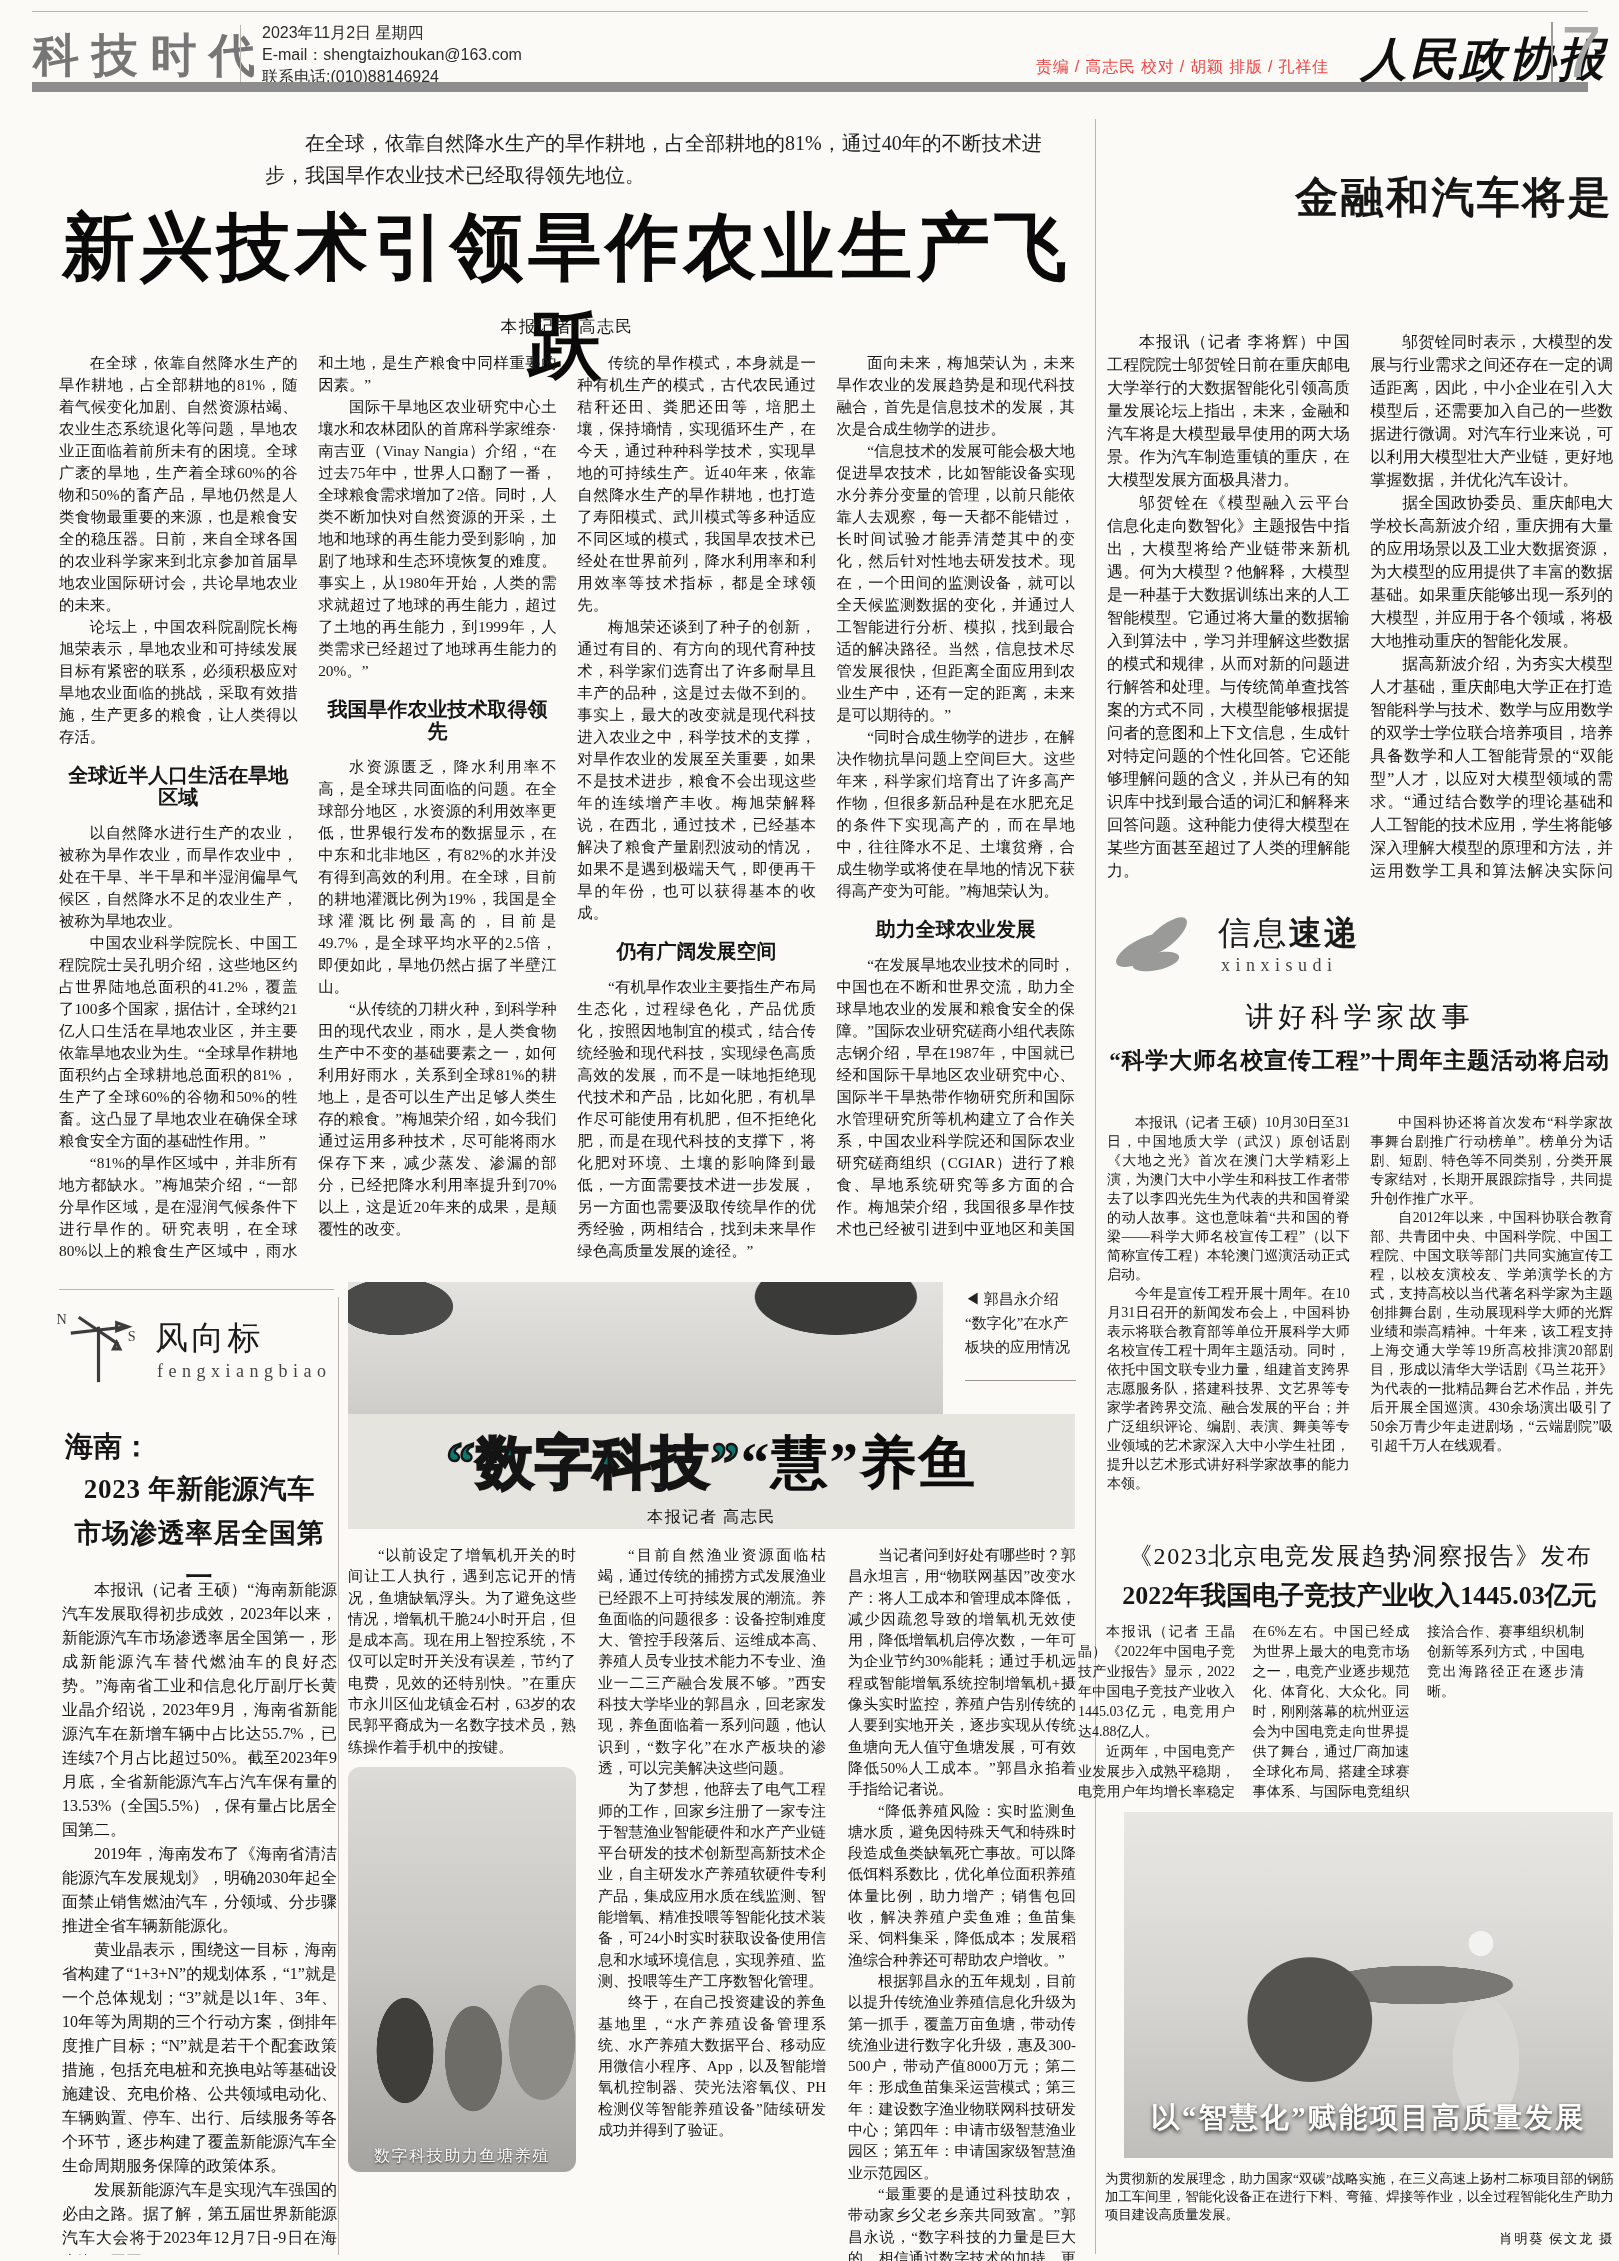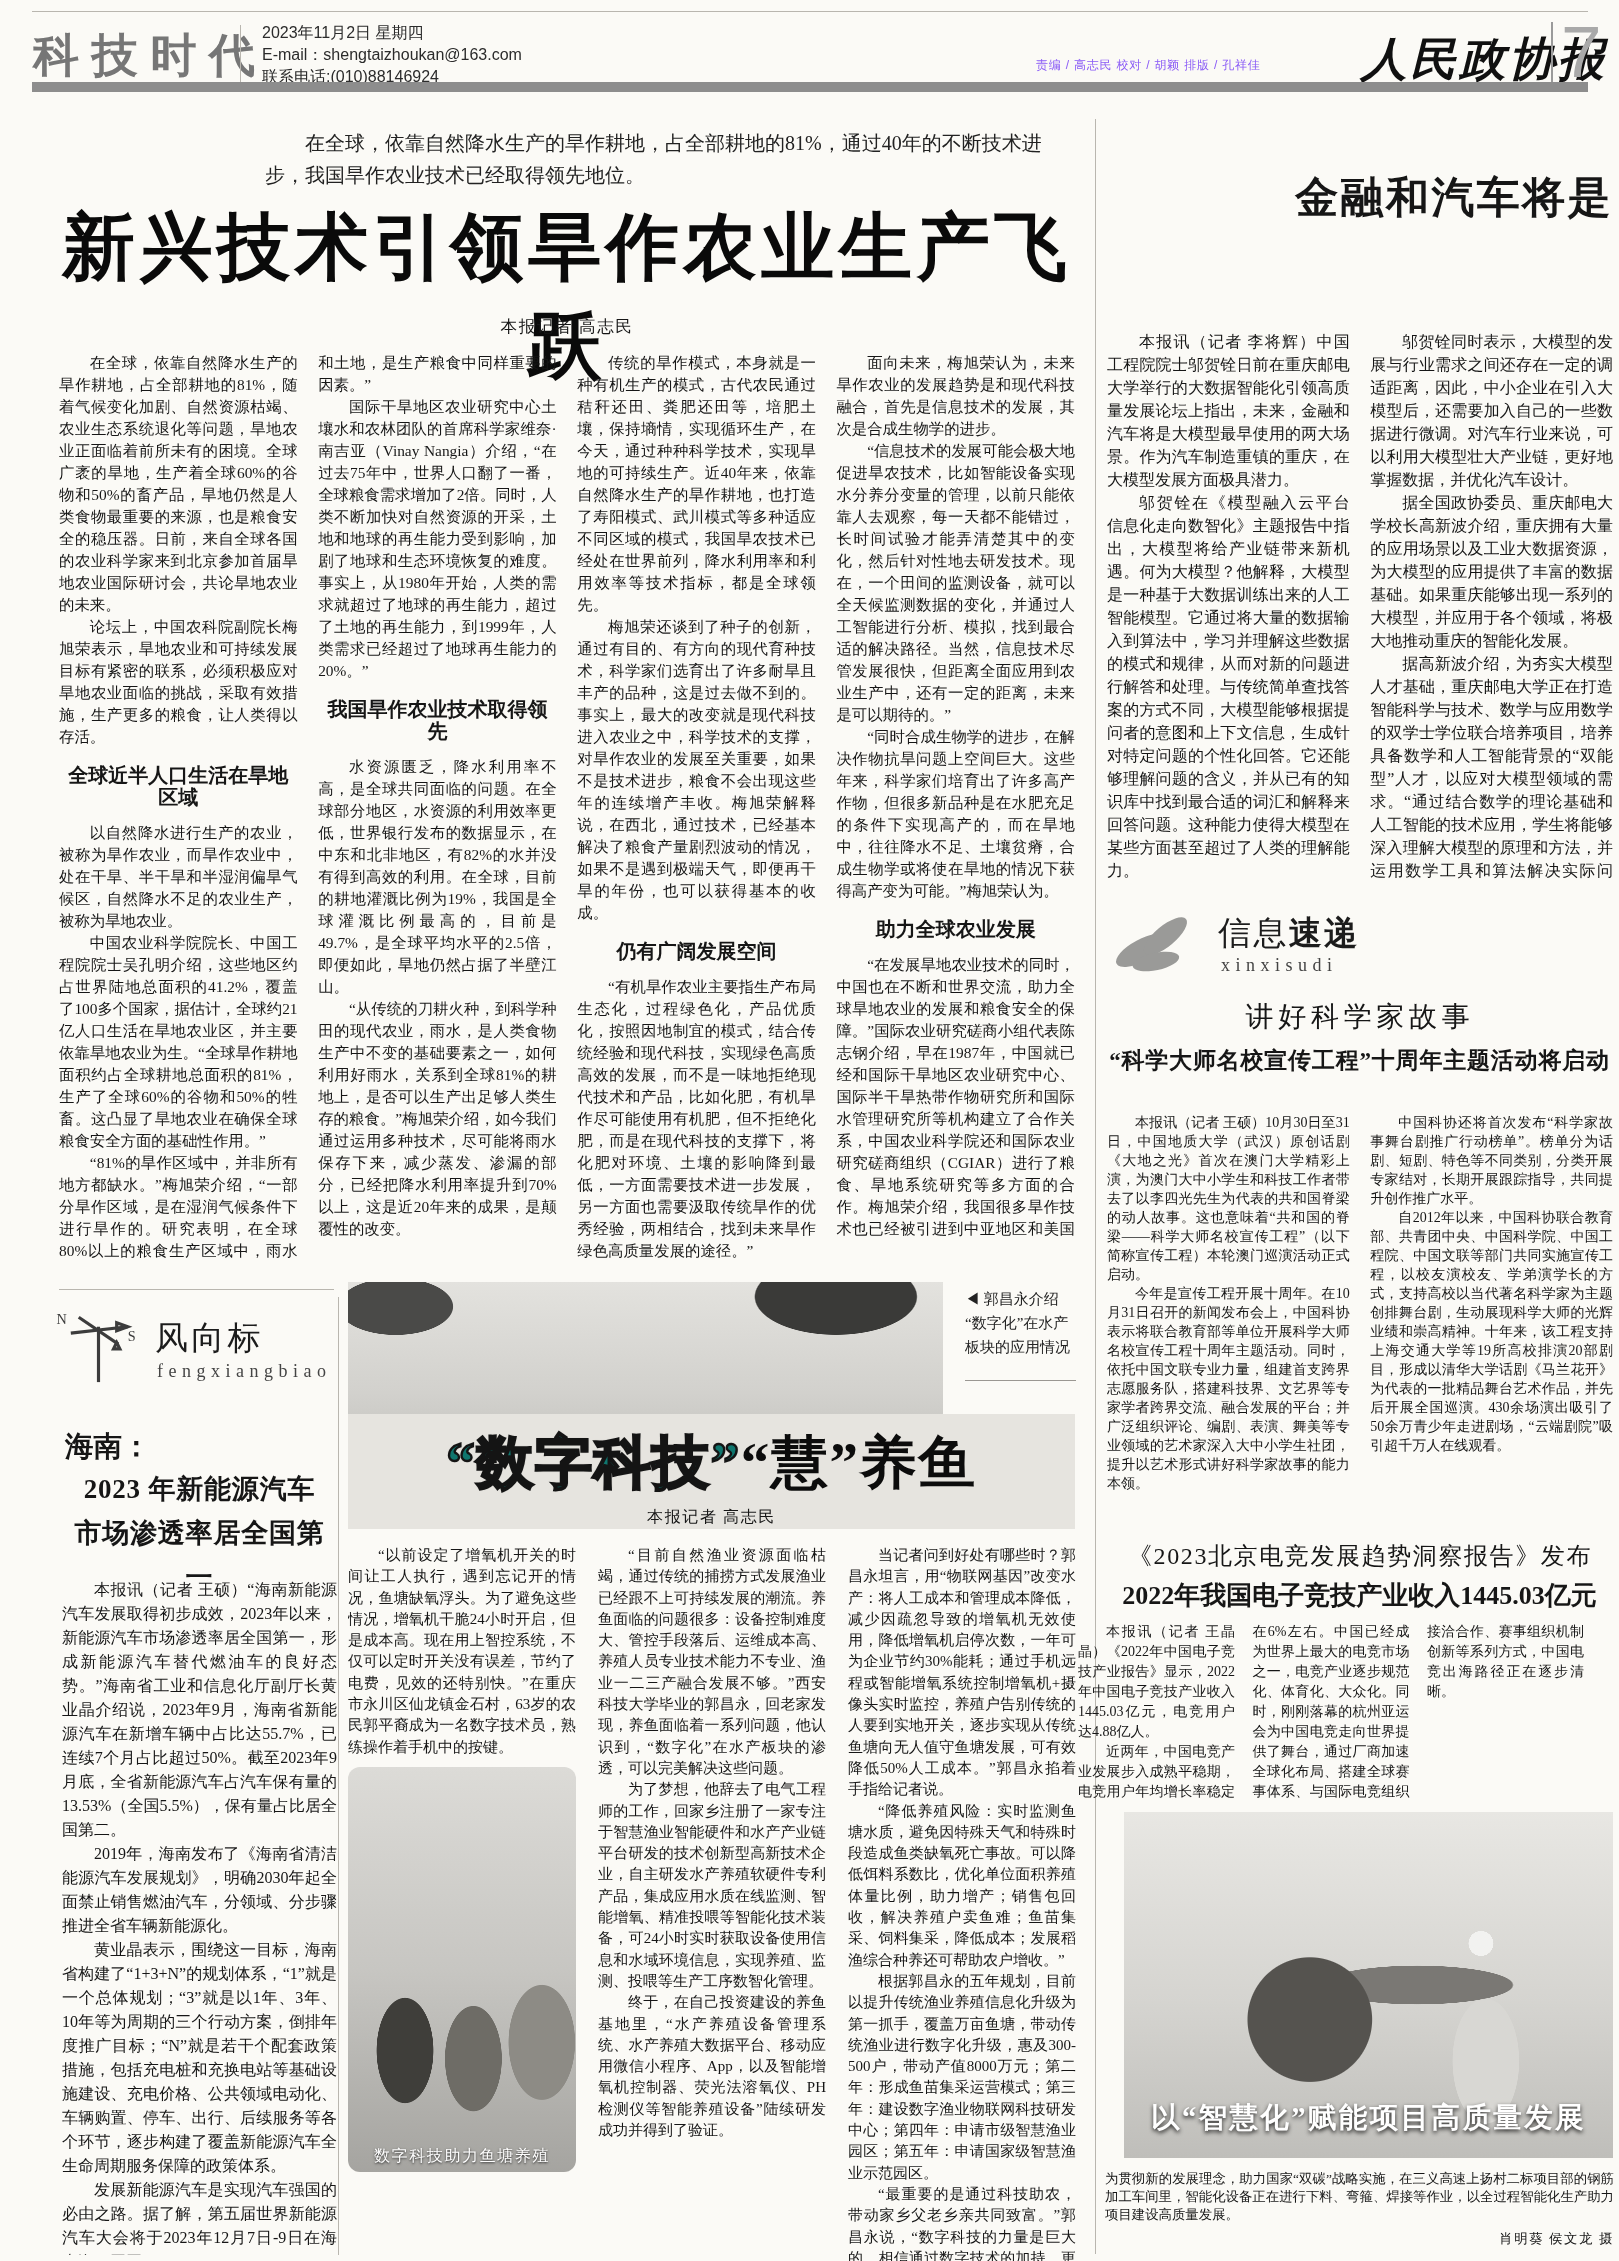--- a/index.html
+++ b/index.html
@@ -5,21 +5,21 @@
   html,body{margin:0;padding:0;background:#d8d6d0;}
   #page{position:relative;width:1619px;height:2261px;background:#fbfaf6;overflow:hidden;
         font-family:"Liberation Serif",serif;color:#161616;}
   .abs{position:absolute;}
   .sans{font-family:"Liberation Sans",sans-serif;}
   .rule-h{background:#b9b6af;height:0.8px;}
   .rule-v{background:#b9b6af;width:0.8px;}
   
   .section-logo{font-size:46px;font-weight:bold;color:#767676;letter-spacing:12.7px;}
   .contact{font-size:16px;line-height:22px;color:#2b2b2b;}
-  .editors{font-size:12px;color:#8b5cf6;letter-spacing:0.8px;}
+  .editors{font-size:16px;color:#ef4444;letter-spacing:0.8px;}
   .masthead{font-size:46px;font-weight:bold;font-style:italic;color:#101010;letter-spacing:3.2px;}
   .pageno{font-size:73px;color:#a9a9a9;font-family:"Liberation Sans",sans-serif;}
   .band{background:#8d8d8d;}
   
   .lead{font-size:20px;line-height:32px;text-indent:2em;font-family:Liberation Serif, serif;color:#222;}
   .headline-main{font-size:73px;font-weight:bold;letter-spacing:4.7px;text-align:center;color:#0a0a0a;}
   .byline{font-size:16.6px;text-align:center;letter-spacing:1.6px;}
   .bodyflow{column-gap:20.6px;text-align:justify;overflow:hidden;column-fill:auto;}
   .bodyflow p{margin:0;text-indent:2em;}
   .main-body{column-count:4;font-size:15.4px;line-height:22px;height:923px;}

